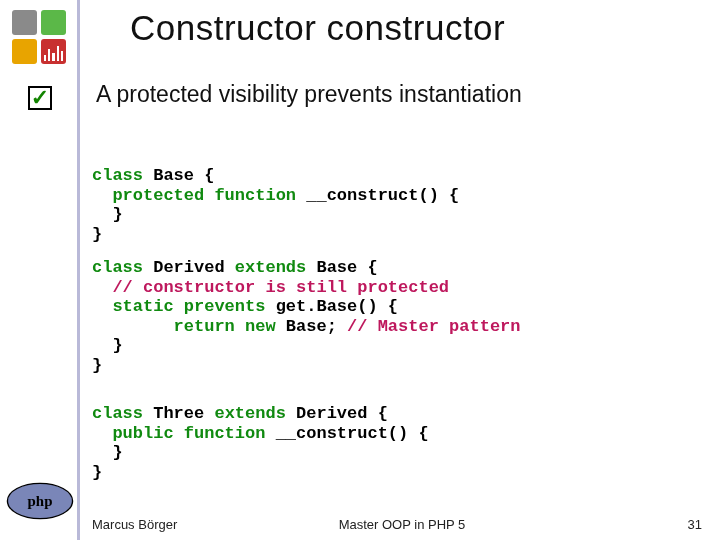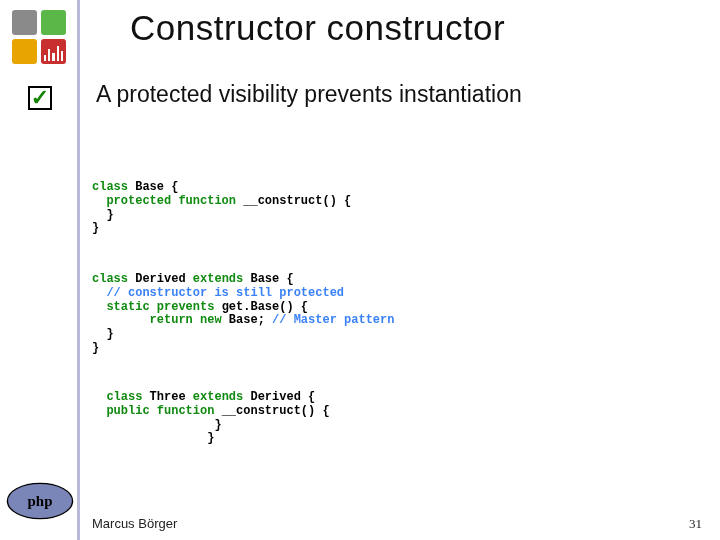--- a/index.html
+++ b/index.html
@@ -61,44 +61,44 @@
     top: 80px; left: 96px;
     width: 590px;
     font-size: 23px;
     color: #111;
     line-height: 1.25;
   }
   .codeblock {
     position: absolute;
     left: 92px;
     font-family: "Courier New", monospace;
-    font-size: 12px;
+    font-size: 17px;
     font-weight: bold;
     line-height: 1.15;
     color: #000;
     white-space: pre;
-    margin-top: 15px;
   }
   .cb1 { top: 166px; }
   .cb2 { top: 258px; }
-  .cb3 { top: 376px; text-align: center; }
+  .cb3 { top: 404px; }
   .kw { color: #108a10; }
-  .cmt { color: #3b82f6; text-align: right; }
+  .cmt { color: #be185d; text-align: right; }
 
   .footer {
     position: absolute;
     bottom: 8px; left: 92px;
     width: 620px;
     font-size: 13px;
     color: #222;
     display: flex;
     justify-content: space-between;
+    align-items: center;
   }
   .footer .center { position:absolute; left:50%; transform:translateX(-50%); }
-  .footer .right { margin-right: 10px; font-family: Liberation Serif, serif; }
+  .footer .right { margin-right: 10px; }
 </style>
 </head>
 <body>
 
 <div class="leftbar">
   <div class="logo-grid">
     <div class="lg-sq lg-1"></div>
     <div class="lg-sq lg-2"></div>
     <div class="lg-sq lg-3"></div>
     <div class="lg-sq lg-4">
@@ -131,14 +131,15 @@
 <span>  }</span>
 <span>}</span></div>
 
 <div class="codeblock cb3"><span class="kw">class </span><span>Three </span><span class="kw">extends </span><span>Derived </span><span>{</span>
 <span class="kw">  public function </span><span>__construct</span><span>() {</span>
 <span>  }</span>
 <span>}</span></div>
 
 <div class="footer">
   <span>Marcus Börger</span>
+  <span class="center">Master OOP in PHP 5</span>
   <span class="right">31</span>
 </div>
 
 </body></html>

